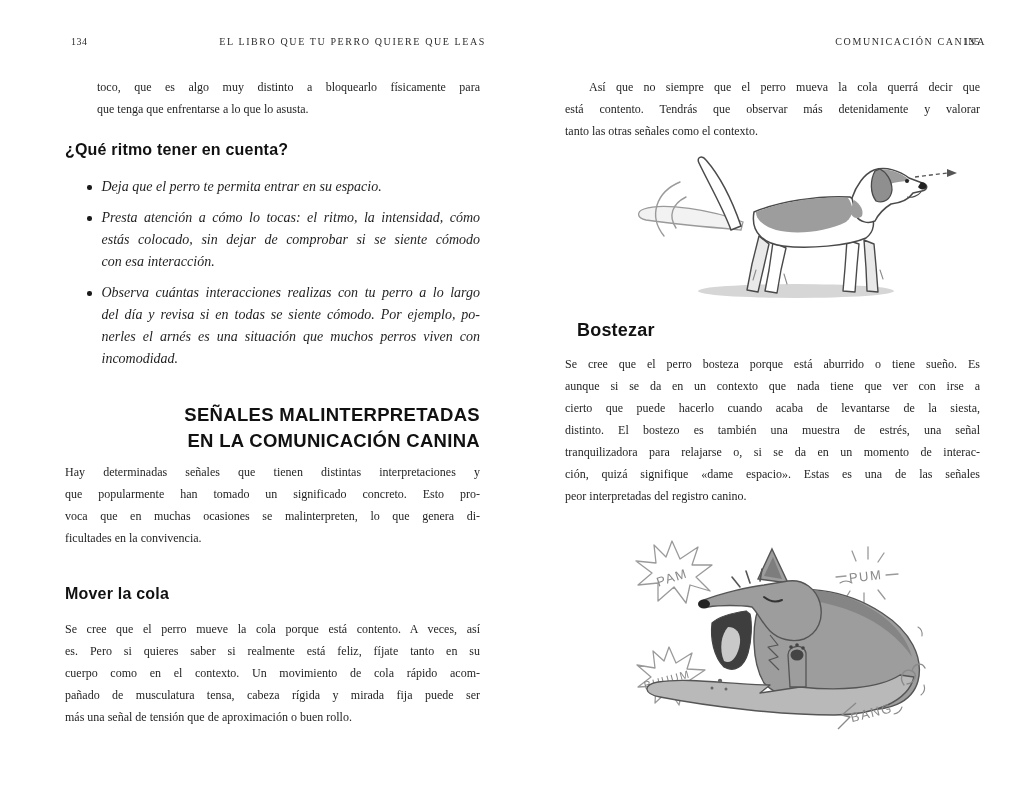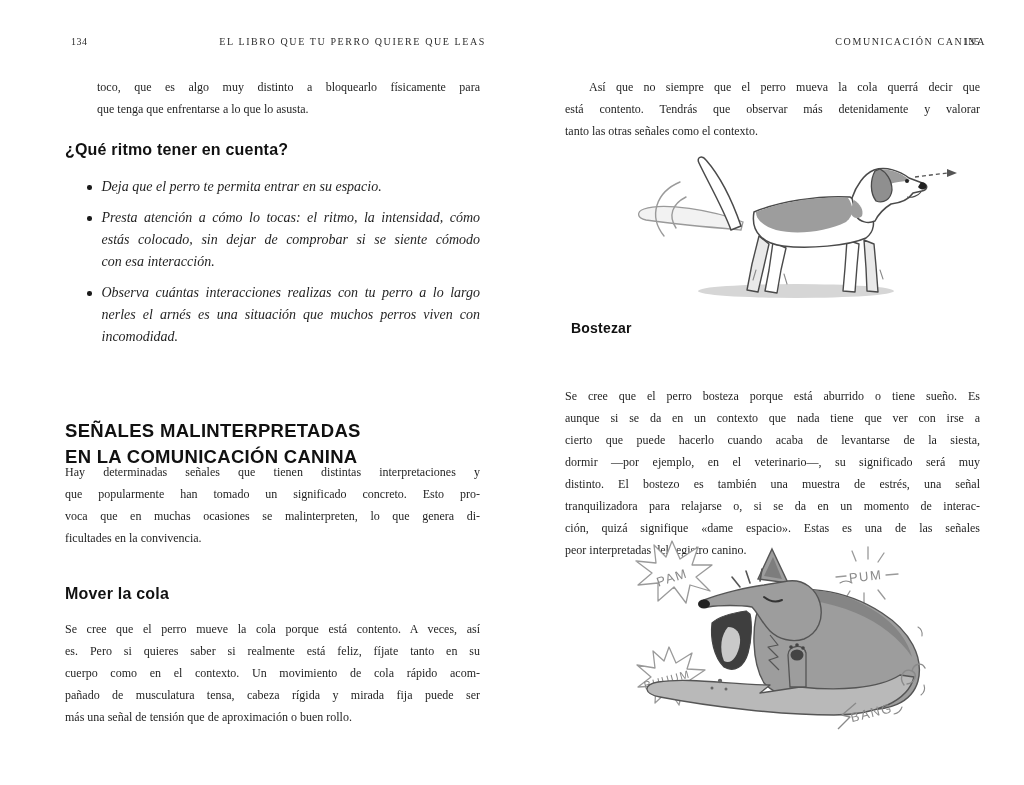--- a/index.html
+++ b/index.html
@@ -77,27 +77,28 @@
         <div class="btext">
           <div class="jline">Presta atención a cómo lo tocas: el ritmo, la intensidad, cómo</div>
           <div class="jline">estás colocado, sin dejar de comprobar si se siente cómodo</div>
           <div class="jline last">con esa interacción.</div>
         </div>
       </div>
       <div class="bullet-item">
         <span class="bdot"></span>
         <div class="btext">
           <div class="jline">Observa cuántas interacciones realizas con tu perro a lo largo</div>
+          <div class="jline">del día y revisa si en todas se siente cómodo. Por ejemplo, po-</div>
           <div class="jline">nerles el arnés es una situación que muchos perros viven con</div>
           <div class="jline last">incomodidad.</div>
         </div>
       </div>
     </div>
 
-  <h1 class="abs heading-lg" style="top:418px; left:0; width:415px;">
+  <h1 class="abs heading-lg" style="top:402px; left:0; width:415px;text-align:right;">
     <div>SEÑALES MALINTERPRETADAS</div>
     <div>EN LA COMUNICACIÓN CANINA</div>
   </h1>
 
   <div class="abs para" style="top:461px; left:0; width:415px;">
       <div class="jline">Hay determinadas señales que tienen distintas interpretaciones y</div>
       <div class="jline">que popularmente han tomado un significado concreto. Esto pro-</div>
       <div class="jline">voca que en muchas ocasiones se malinterpreten, lo que genera di-</div>
       <div class="jline last">ficultades en la convivencia.</div>
     </div>
@@ -157,27 +158,26 @@
         <polygon points="319,17 329,21 319,25" stroke="none"></polygon>
       </g>
       <g stroke="#8a8a8a" fill="none" stroke-width="1.1" stroke-linecap="round">
         <path d="M128,118 l-3,10"></path>
           <path d="M156,122 l3,10"></path>
           <path d="M252,118 l3,9"></path>
       </g>
     </svg>
   </div>
 
-  <h2 class="abs heading-sm" style="top:320px; left:6px; font-size:14px;">Bostezar</h2>
-
-  <div class="abs para" style="top:353px; left:0; width:415px;margin-top:32px;">
+  <h2 class="abs heading-sm" style="top:320px; left:12px; font-size:18px;">Bostezar</h2>
+
+  <div class="abs para" style="top:353px; left:0; width:415px;">
       <div class="jline">Se cree que el perro bosteza porque está aburrido o tiene sueño. Es</div>
       <div class="jline">aunque si se da en un contexto que nada tiene que ver con irse a</div>
       <div class="jline">cierto que puede hacerlo cuando acaba de levantarse de la siesta,</div>
-      <div class="jline">dormir —por ejemplo, en el veterinario—, su significado será muy</div>
       <div class="jline">distinto. El bostezo es también una muestra de estrés, una señal</div>
       <div class="jline">tranquilizadora para relajarse o, si se da en un momento de interac-</div>
       <div class="jline">ción, quizá signifique «dame espacio». Estas es una de las señales</div>
       <div class="jline last">peor interpretadas del registro canino.</div>
     </div>
 
   <div class="abs" style="top:535px; left:47px; width:335px; height:205px;" aria-label="Perro tumbado bostezando rodeado de ruidos fuertes">
     <svg width="335" height="205" viewBox="0 0 335 205">
 
       <path d="M60,6 L68,24 L86,12 L80,30 L100,30 L84,42 L98,56 L78,50 L74,68 L62,52 L46,66 L46,48 L26,50 L40,38 L24,26 L44,28 L42,10 L54,22 Z" fill="#ffffff" stroke="#9a9a9a" stroke-width="1.3" stroke-linejoin="round"></path>

